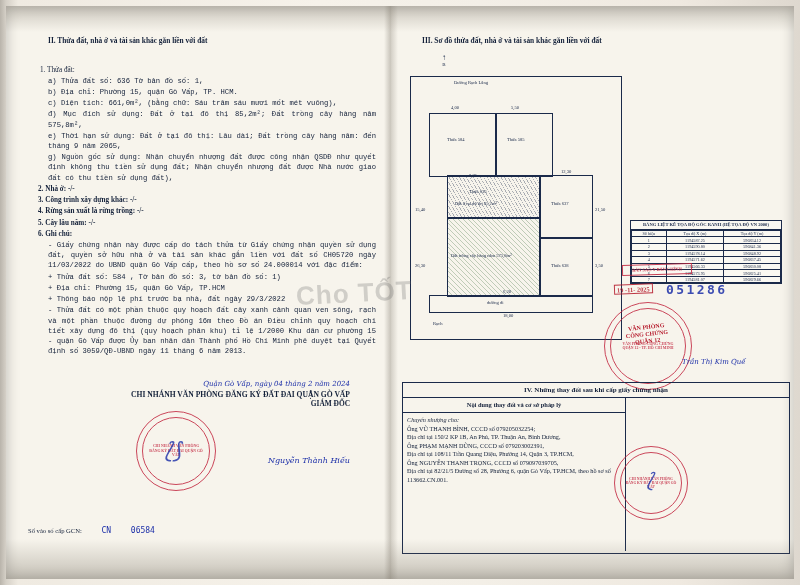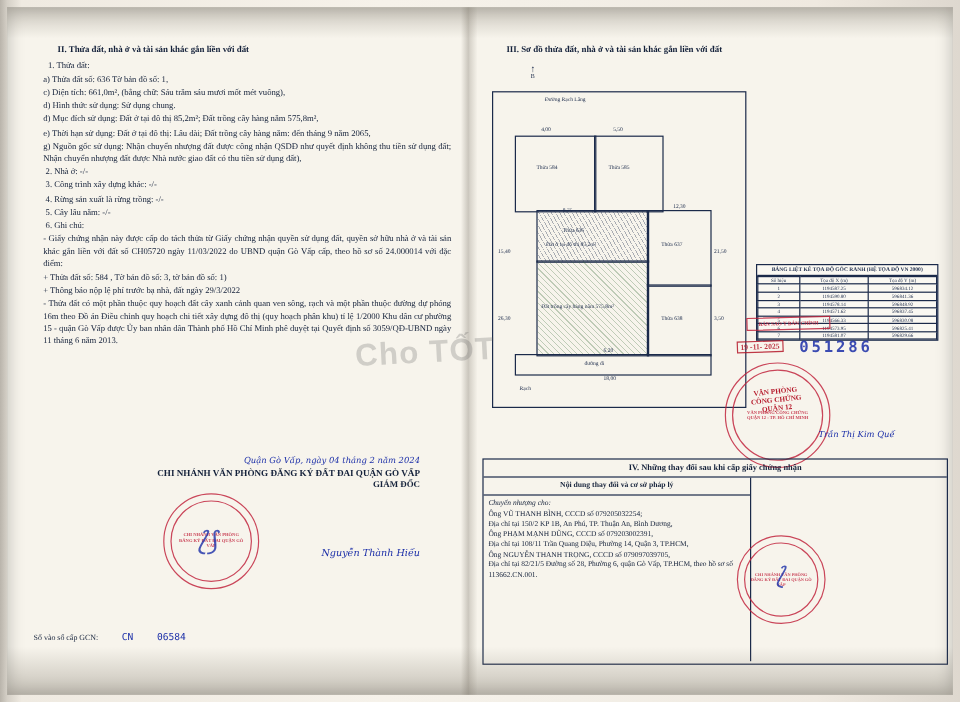--- a/index.html
+++ b/index.html
@@ -34,24 +34,24 @@
     pointer-events:none;
   }
   .col-left{
     position:absolute;left:22px;top:30px;width:348px;
     font-size:7.2px;line-height:1.42;color:#14213a;
   }
   .col-right{
     position:absolute;left:396px;top:30px;width:386px;
     font-size:7.2px;line-height:1.42;color:#14213a;
   }
-  .sec-title{font-weight:bold;font-size:7.4px;margin-bottom:3px;padding-left:20px;}
+  .sec-title{font-weight:bold;font-size:7.4px;margin-bottom:18px;padding-left:20px;}
   .lvl1{margin-left:12px;font-family:Liberation Serif, serif;}
-  .lvl2{margin-left:8px;}
-  .lvl1b{margin-left:10px;font-weight:normal;}
+  .lvl2{margin-left:20px;font-family:Liberation Mono, monospace;}
+  .lvl1b{margin-left:10px;font-weight:bold;}
   p{margin:0 0 1px 0;}
   .just{text-align:justify;}
   
   .diagram{
     position:absolute;left:396px;top:46px;width:386px;height:330px;
   }
   .dgm-box{
     position:absolute;left:8px;top:24px;width:210px;height:262px;
     border:0.8px solid #1b2a4a;
   }
@@ -163,22 +163,22 @@
     <div class="fold"></div>
 
     <div class="col-left">
       <p class="sec-title">II. Thửa đất, nhà ở và tài sản khác gắn liền với đất</p>
 
       <p class="lvl1">
         <span>1.</span>
         <span>Thửa đất:</span>
       </p>
       <p class="lvl2 just">a) Thửa đất số: 636          Tờ bản đồ số: 1,</p>
+      <p class="lvl2 just">b) Địa chỉ: Phường 15, quận Gò Vấp, TP. HCM.</p>
       <p class="lvl2 just">c) Diện tích: 661,0m², (bằng chữ: Sáu trăm sáu mươi mốt mét vuông),</p>
-      <p class="lvl2 just">d) Hình thức sử dụng: Sử dụng chung.</p>
       <p class="lvl2 just">đ) Mục đích sử dụng: Đất ở tại đô thị 85,2m²; Đất trồng cây hàng năm 575,8m²,</p>
       <p class="lvl2 just">e) Thời hạn sử dụng: Đất ở tại đô thị: Lâu dài; Đất trồng cây hàng năm: đến tháng 9 năm 2065,</p>
       <p class="lvl2 just">g) Nguồn gốc sử dụng: Nhận chuyển nhượng đất được công nhận QSDĐ như quyết định không thu tiền sử dụng đất; Nhận chuyển nhượng đất được Nhà nước giao đất có thu tiền sử dụng đất),</p>
 
       <p class="lvl1b">
         <span>2.</span>
         <span>Nhà ở: -/-</span>
       </p>
       <p class="lvl1b">
         <span>3.</span>
@@ -191,20 +191,21 @@
       <p class="lvl1b">
         <span>5.</span>
         <span>Cây lâu năm: -/-</span>
       </p>
       <p class="lvl1b">
         <span>6.</span>
         <span>Ghi chú:</span>
       </p>
       <p class="lvl2 just">- Giấy chứng nhận này được cấp do tách thửa từ Giấy chứng nhận quyền sử dụng đất, quyền sở hữu nhà ở và tài sản khác gắn liền với đất số CH05720 ngày 11/03/2022 do UBND quận Gò Vấp cấp, theo hồ sơ số 24.000014 với đặc điểm:</p>
       <p class="lvl2 just">+ Thửa đất số: 584 , Tờ bản đồ số: 3, tờ bản đồ số: 1)</p>
+      <p class="lvl2 just">+ Địa chỉ: Phường 15, quận Gò Vấp, TP.HCM</p>
       <p class="lvl2 just">+ Thông báo nộp lệ phí trước bạ nhà, đất ngày 29/3/2022</p>
       <p class="lvl2 just">- Thửa đất có một phần thuộc quy hoạch đất cây xanh cảnh quan ven sông, rạch và một phần thuộc đường dự phóng 16m theo Đồ án Điều chỉnh quy hoạch chi tiết xây dựng đô thị (quy hoạch phân khu) tỉ lệ 1/2000 Khu dân cư phường 15 - quận Gò Vấp được Ủy ban nhân dân Thành phố Hồ Chí Minh phê duyệt tại Quyết định số 3059/QĐ-UBND ngày 11 tháng 6 năm 2013.</p>
     </div>
 
     <div class="sig-left">
       <div class="place handwrite">Quận Gò Vấp, ngày 04 tháng 2 năm 2024</div>
       <div class="org">CHI NHÁNH VĂN PHÒNG ĐĂNG KÝ ĐẤT ĐAI QUẬN GÒ VẤP</div>
       <div class="role">GIÁM ĐỐC</div>
       <div style="height:48px"></div>
       <div class="handwrite" style="font-size:8px">Nguyễn Thành Hiếu</div>

